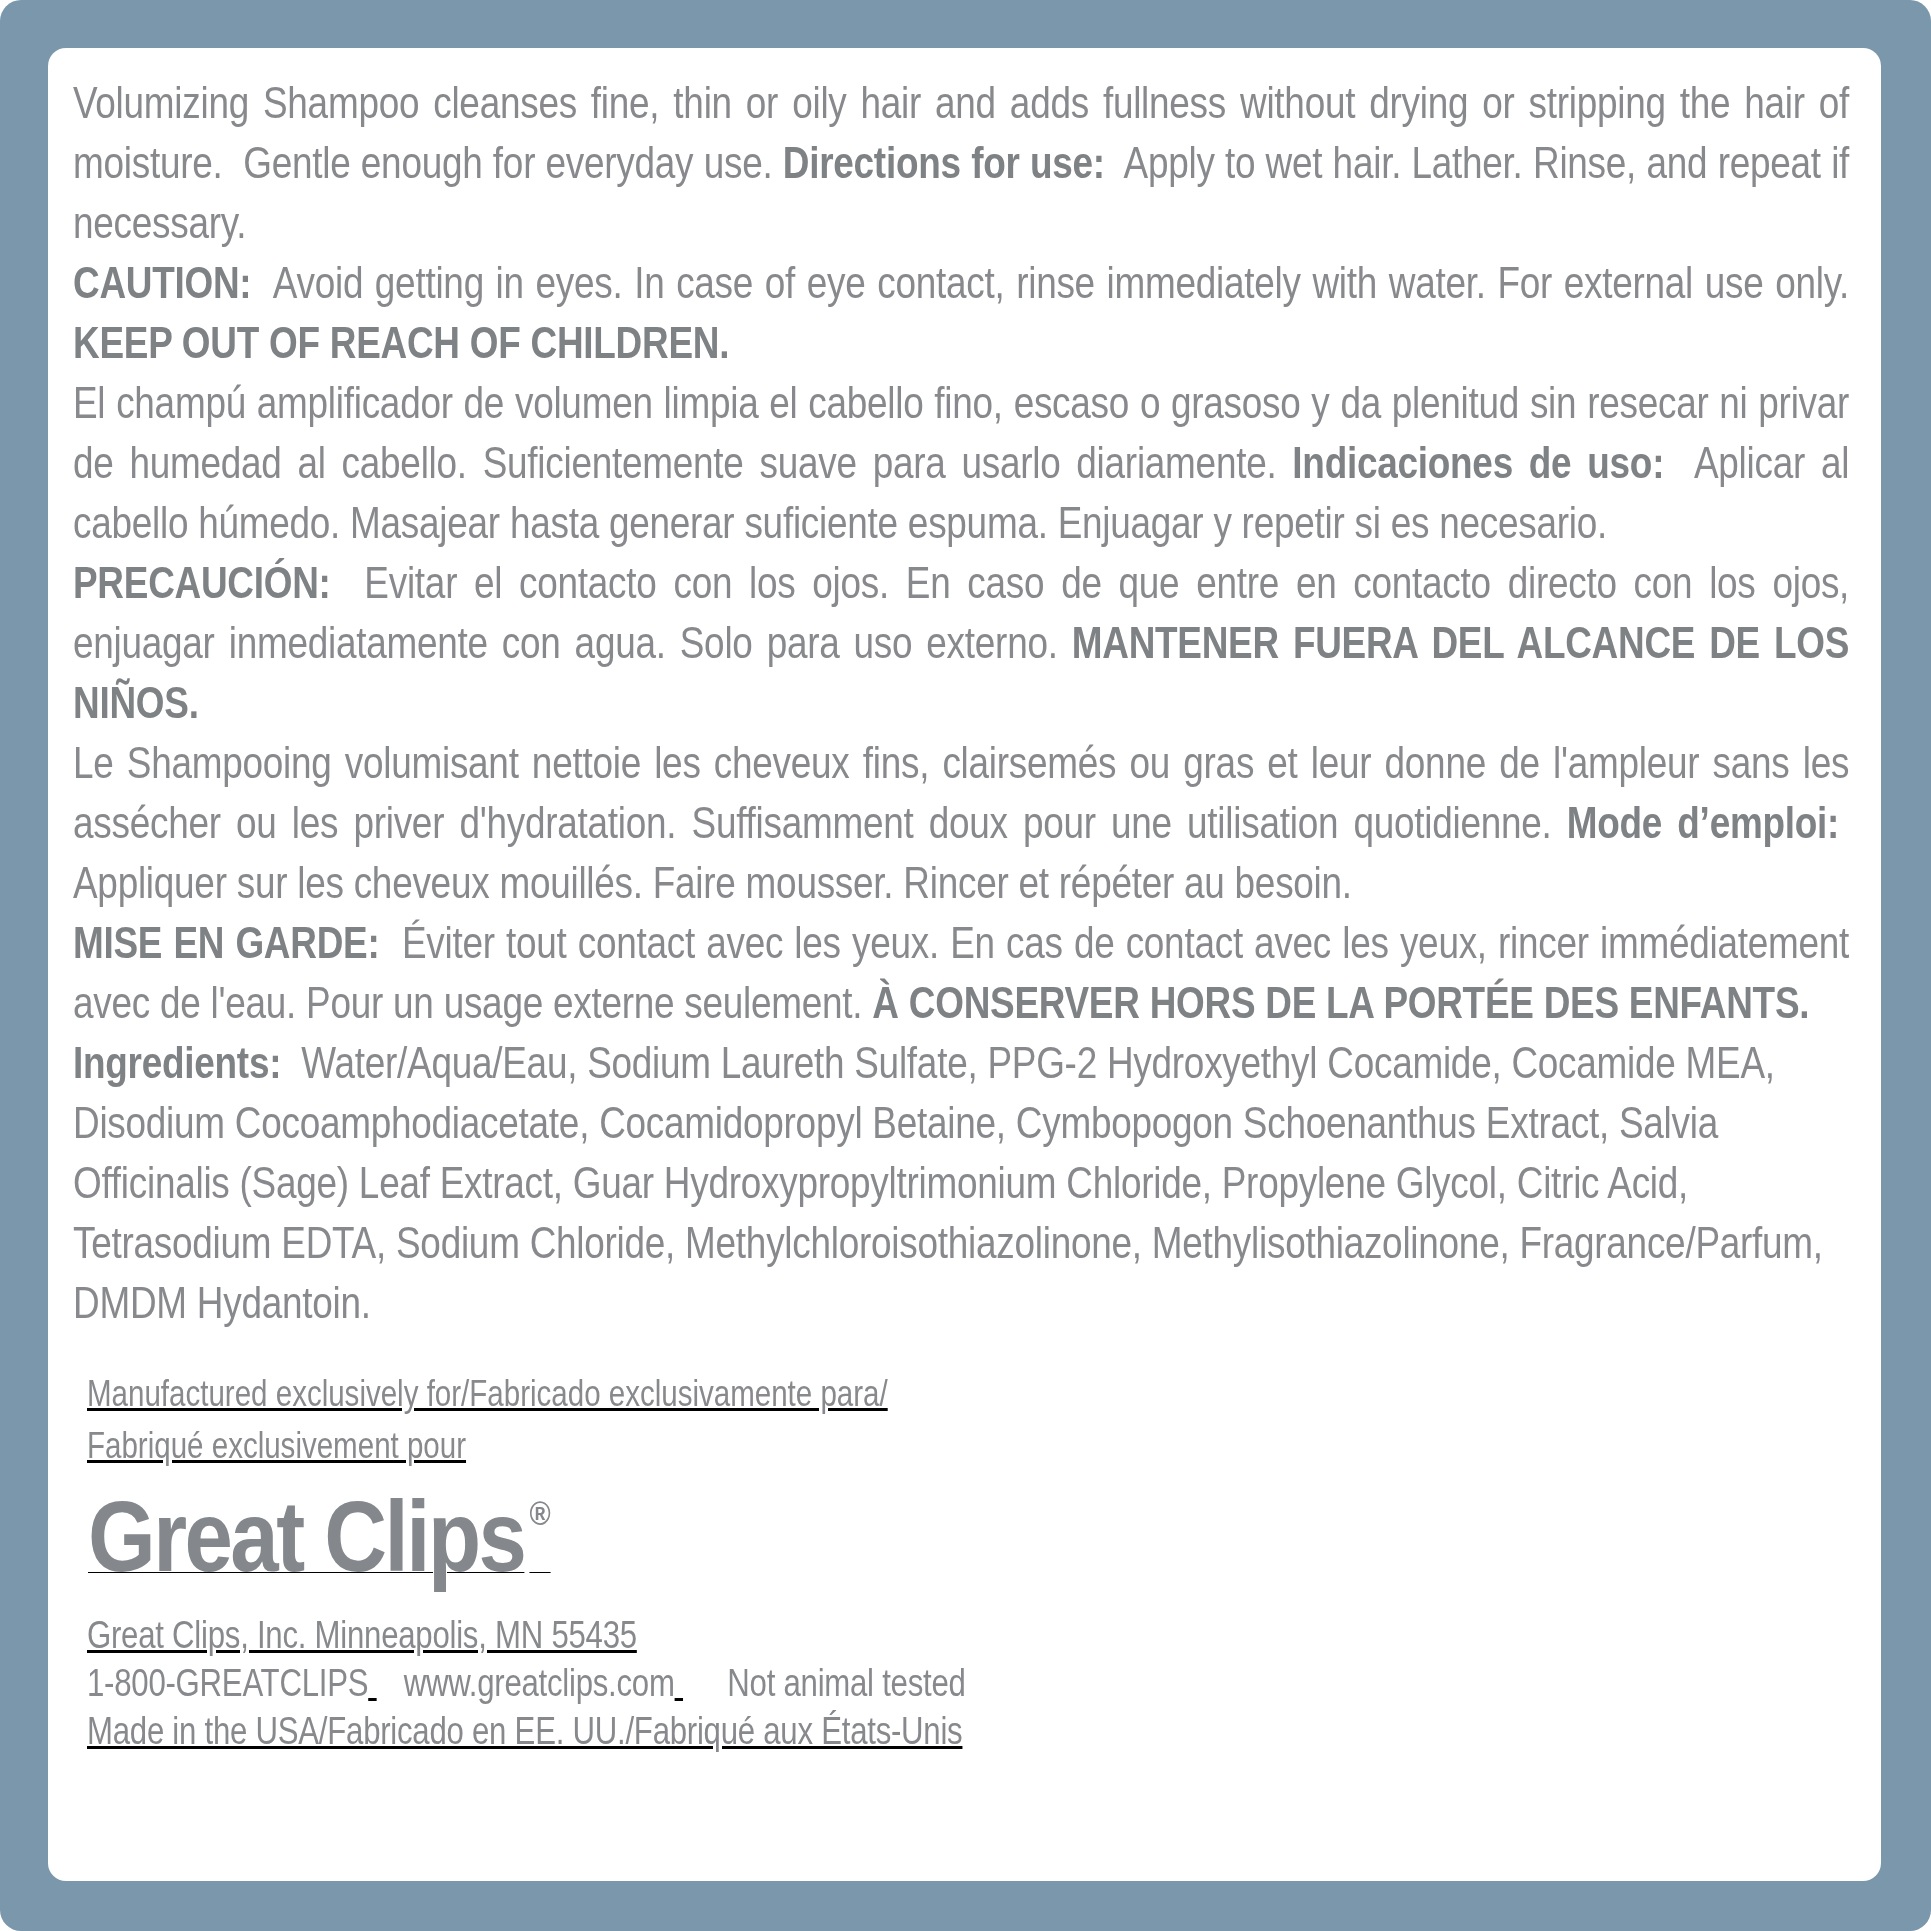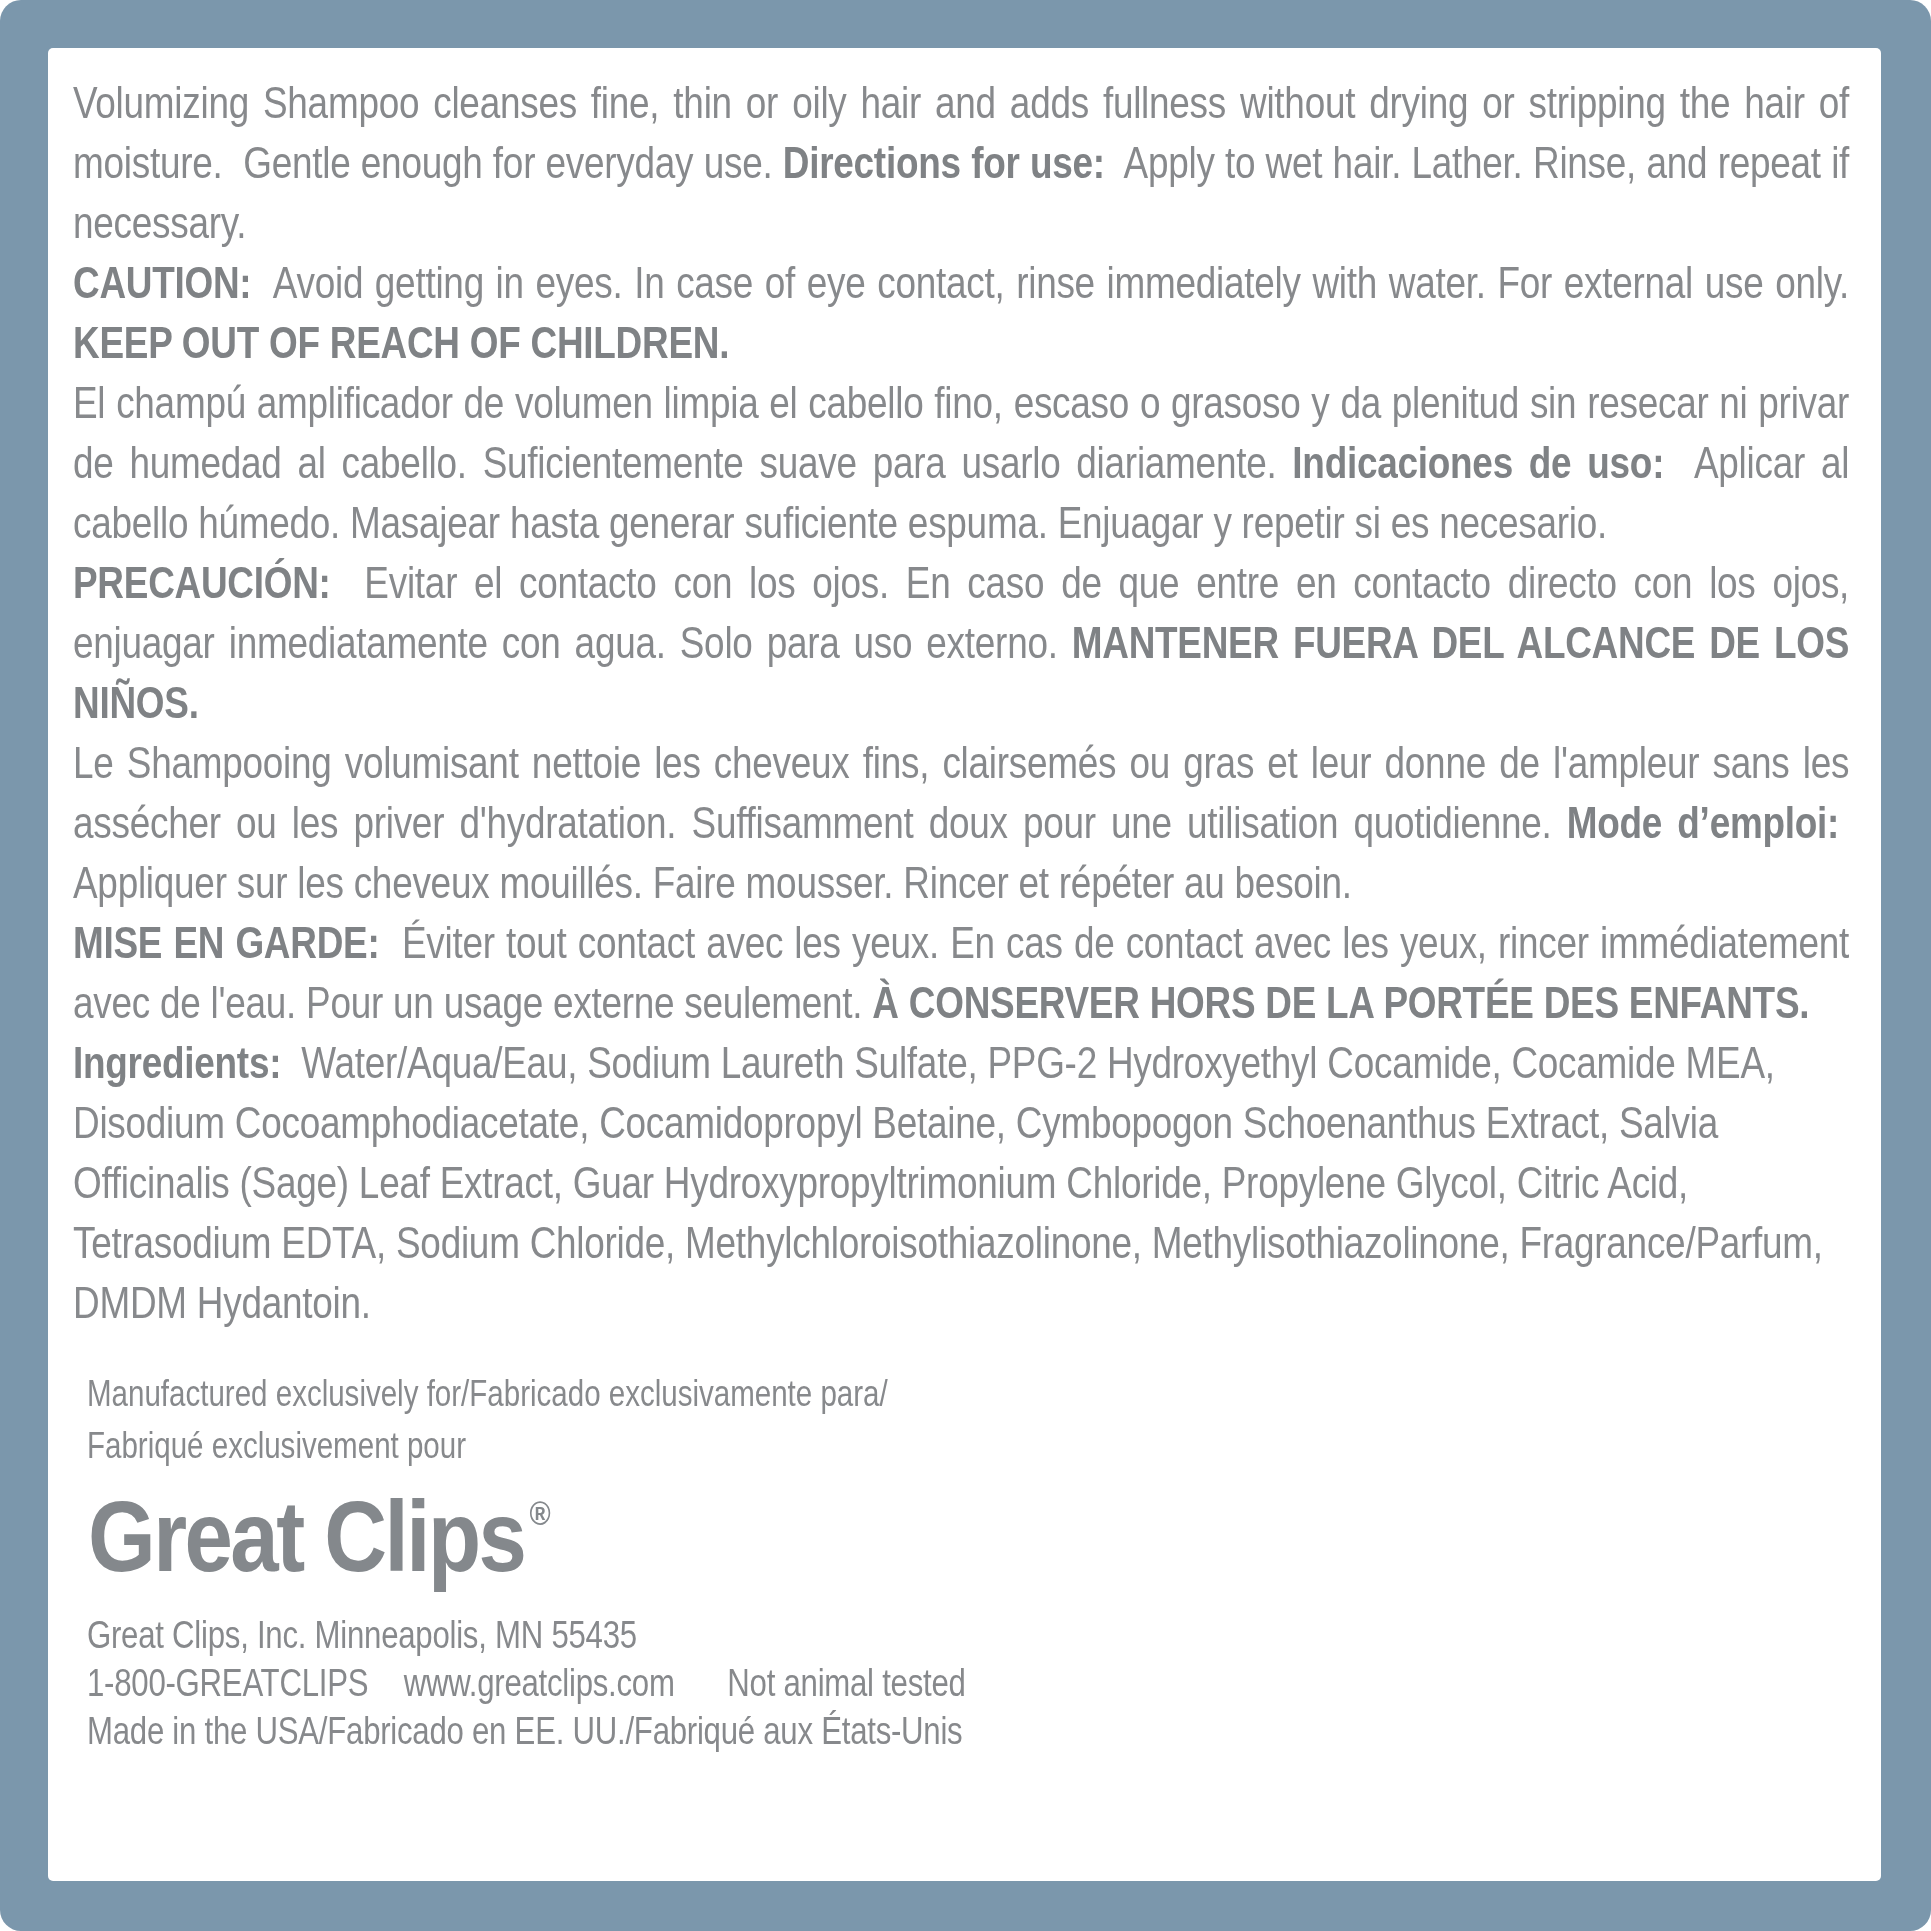--- a/index.html
+++ b/index.html
@@ -9,42 +9,42 @@
     -webkit-font-smoothing: antialiased;
   }
   .frame {
     position: absolute; inset: 0;
     background: var(--frame, #7b97ac);
     border-radius: 21px;
   }
   .card {
     position: absolute; left: 48px; top: 48px; right: 50px; bottom: 50px;
     background: var(--card, #ffffff);
-    border-radius: 5px;
+    border-radius: 18px;
     overflow: hidden;
   }
   .content {
     position: absolute; left: 25px; top: 25px; right: 32px;
   }
   
   .condensed {
     width: 2166px;
     transform: scaleX(0.82);
     transform-origin: 0 0;
   }
   .para {
     margin: 0;
     font-size: 45px;
     line-height: 60px;
     letter-spacing: -0.3px;
     color: var(--text, #87898c);
     text-align: justify;
   }
   .para .seg.b { font-weight: bold; color: var(--text-bold, #7f8285); }
-  .footer { margin-top: 35px; }
+  .footer { margin-top: 35px; text-decoration: underline; }
   .mfg {
     font-size: 36px; line-height: 52px;
     color: var(--text, #87898c);
     margin-left: 13.5px;
   }
   .logo-row {
     margin-left: 15.4px; margin-top: 7.7px;
     height: 118px;
     transform: scaleX(0.87); transform-origin: 0 0;
     white-space: nowrap;

